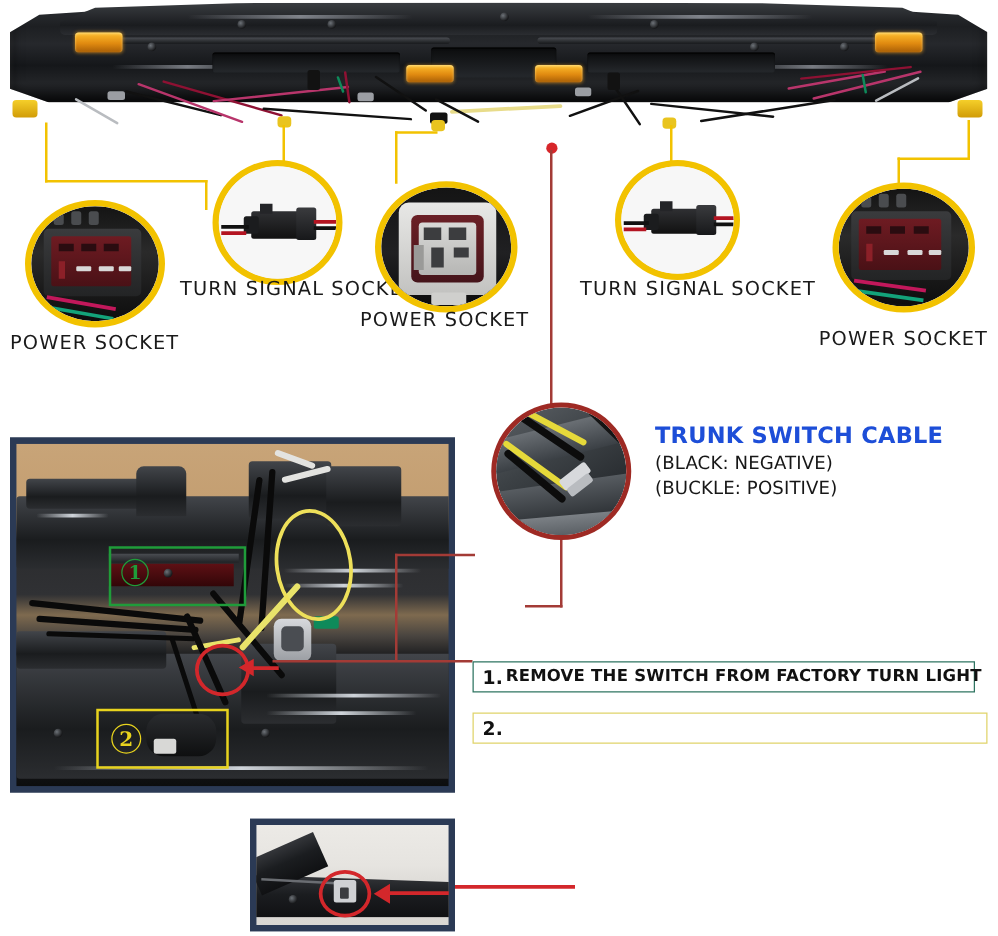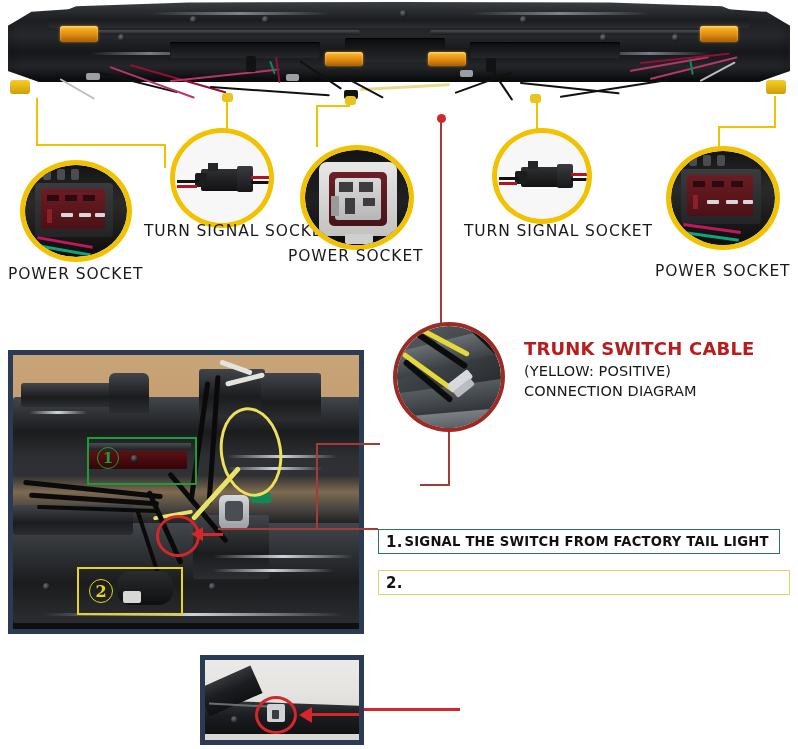--- a/index.html
+++ b/index.html
@@ -88,21 +88,21 @@
     position:absolute; white-space:nowrap;
     font-family:"DejaVu Sans", sans-serif;
     color:#1a1a1a; letter-spacing:.4px;
   }
   .lbl-socket { font-size:15.5px; font-weight:400; letter-spacing:.9px; }
 
   
   #trunk-text { position:absolute; left:524px; top:338px; }
   #trunk-text .t1 {
     font-family:"DejaVu Sans", sans-serif; font-weight:700;
-    font-size:18px; letter-spacing:.2px; color:#b91c1c; white-space:nowrap;
+    font-size:18px; letter-spacing:.2px; color:#1d4ed8; white-space:nowrap;
   }
   #trunk-text .t2 {
     font-family:"DejaVu Sans", sans-serif; font-weight:400;
     font-size:14.5px; letter-spacing:.1px; color:#171717; white-space:nowrap; margin-top:4px;
   }
 
   
   .stepbox {
     position:absolute; display:flex; align-items:center;
     background:#fff; padding:0 7px;
@@ -360,22 +360,22 @@
       <div style="position:absolute;left:42px;top:4px;width:74px;height:5px;background:#141414;transform:rotate(44deg);border-radius:3px;"></div>
       <div style="position:absolute;left:52px;top:2px;width:70px;height:4px;background:#2a2a2a;transform:rotate(48deg);border-radius:2px;"></div>
       <div style="position:absolute;left:50px;top:50px;width:26px;height:10px;background:#d7d9dc;transform:rotate(-38deg);border-radius:2px;"></div>
       <div style="position:absolute;left:56px;top:58px;width:22px;height:8px;background:#b9bcc0;transform:rotate(-38deg);border-radius:2px;"></div>
       <div style="position:absolute;left:0px;top:86px;width:120px;height:24px;background:linear-gradient(180deg,#7b8085,#4a4f54);transform:rotate(-5deg);"></div>
     </div>
   </div>
 
   <div id="trunk-text">
     <div class="t1">TRUNK SWITCH CABLE</div>
-    <div class="t2">(YELLOW: POSITIVE)</div>
-    <div class="t2">CONNECTION DIAGRAM</div>
+    <div class="t2">(BLACK: NEGATIVE)</div>
+    <div class="t2">(BUCKLE: POSITIVE)</div>
   </div>
 
   <div class="photo-frame" style="left:8px; top:350px; width:356px; height:284px;">
     <div class="photo-inner">
       <div class="scene-bg"></div>
 
       <div class="scene-part" style="left:0px;   top:42px;  width:360px; height:58px;"></div>
       <div class="scene-part" style="left:8px;   top:28px;  width:100px; height:24px;"></div>
       <div class="scene-part" style="left:96px;  top:18px;  width:40px;  height:40px; border-radius:6px 6px 0 0;"></div>
       <div class="scene-part" style="left:186px; top:14px;  width:66px;  height:46px;"></div>
@@ -431,21 +431,21 @@
       <div style="position:absolute;left:178px;top:172px;width:0;height:0;border-top:7px solid transparent;border-bottom:7px solid transparent;border-right:12px solid #d3272b;"></div>
     </div>
   </div>
 
   <div class="leader-red" style="left:218px; top:528px; width:160px; height:2px;"></div>
   <div class="leader-red" style="left:316px; top:443px; width:2px; height:86px;"></div>
   <div class="leader-red" style="left:316px; top:443px; width:64px; height:2px;"></div>
 
   <div id="step-1" class="stepbox">
     <span class="step-num">1.</span>
-    <span>SIGNAL THE SWITCH FROM FACTORY TAIL LIGHT</span>
+    <span>REMOVE THE SWITCH FROM FACTORY TURN LIGHT</span>
   </div>
   <div id="step-2" class="stepbox">
     <span class="step-num">2.</span>
   </div>
 
   <div class="photo-frame" style="left:200px; top:655px; width:164px; height:90px;">
     <div class="photo-inner">
       <div class="scene2-bg"></div>
       <div class="scene2-bar" style="left:-4px; top:40px; width:170px; height:34px;
            clip-path:polygon(0% 0%, 100% 18%, 100% 100%, 0% 100%);"></div>

